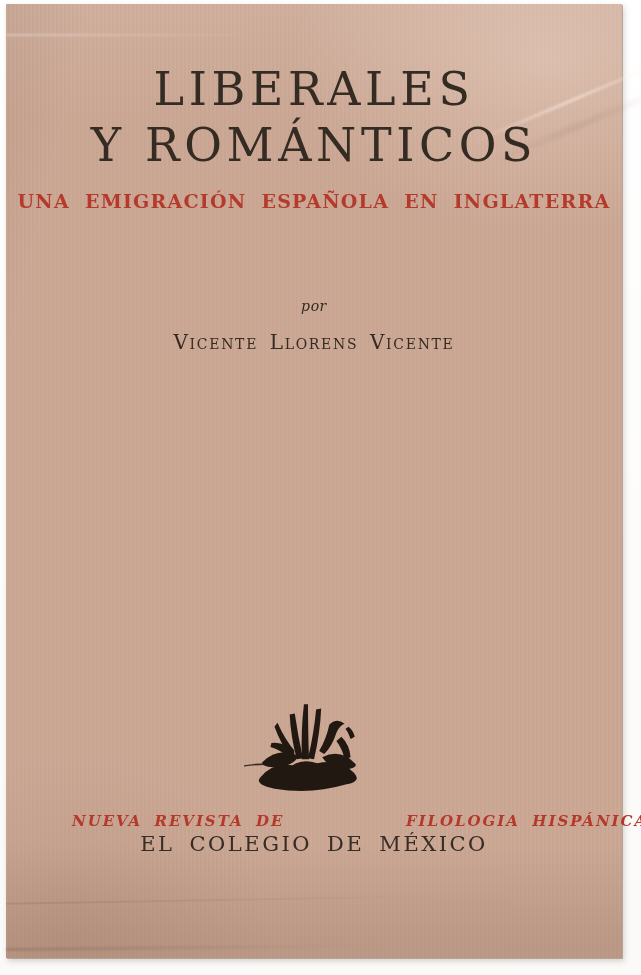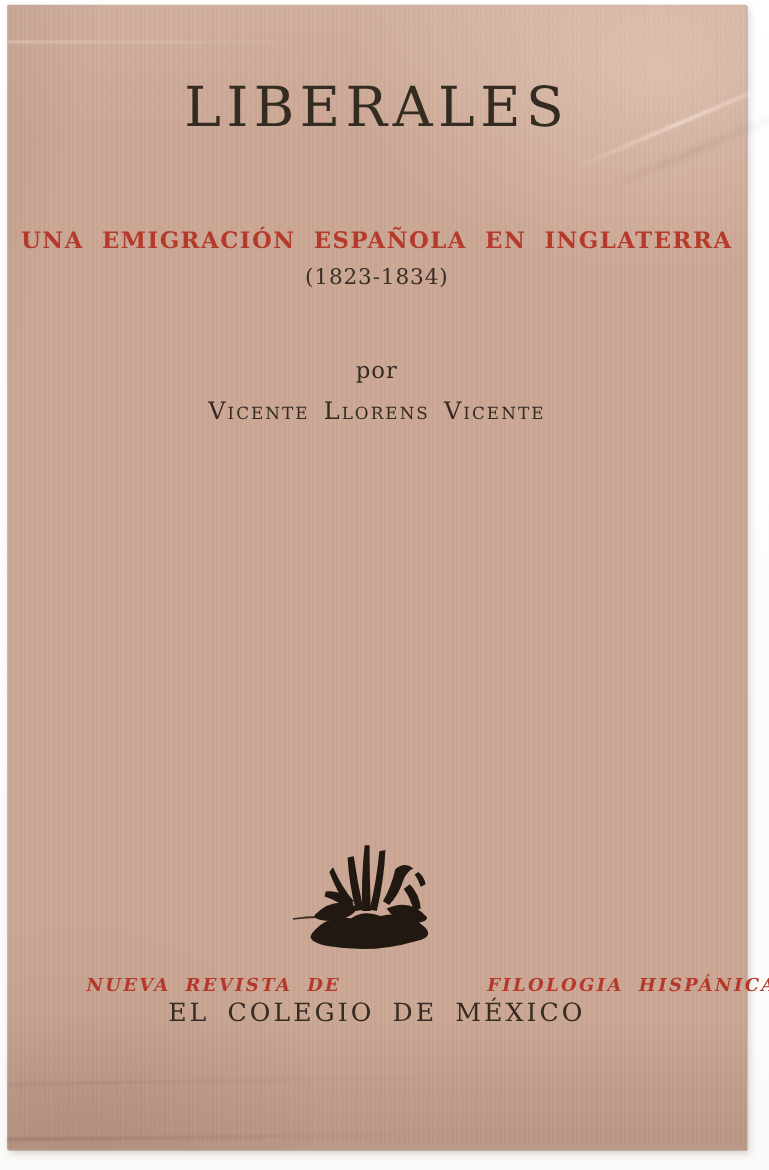--- a/index.html
+++ b/index.html
@@ -97,21 +97,22 @@
     color: #b53a2b;
   }
   .dates-line {
     top: 217px;
     font-size: 18px;
     letter-spacing: 0.04em;
     color: #3a2f27;
   }
   .por-line {
     top: 294px;
-    font-size: 19px;
+    font-size: 14px;
+    font-style: italic;
     letter-spacing: 0.04em;
   }
   .author-line {
     top: 326px;
     font-size: 20px;
     font-variant: small-caps;
     letter-spacing: 0.085em;
     word-spacing: 0.18em;
   }
   .series-text {
@@ -150,24 +151,24 @@
 <div class="scan-area">
   <div class="cover">
 
     <div class="crease crease-diag"></div>
     <div class="crease crease-diag2"></div>
     <div class="crease crease-top-left"></div>
     <div class="crease crease-bottom1"></div>
     <div class="crease crease-bottom2"></div>
 
     <div class="textline title-line title-1">LIBERALES</div>
+    <div class="textline title-line title-2">Y ROMÁNTICOS</div>
 
     <div class="textline subtitle-line">UNA EMIGRACIÓN ESPAÑOLA EN INGLATERRA</div>
 
-    <div class="textline dates-line">(1823-1834)</div>
 
     <div class="textline por-line">por</div>
 
     <div class="textline author-line">Vicente Llorens Vicente</div>
 
     <svg class="emblem" viewBox="0 0 130 92" xmlns="http://www.w3.org/2000/svg">
       <g fill="#201811" stroke="none">
 
         <path d="M0,64 Q22,60 44,64 L44,65.6 Q22,62 0,65.2 Z" opacity="0.85"></path>
 

